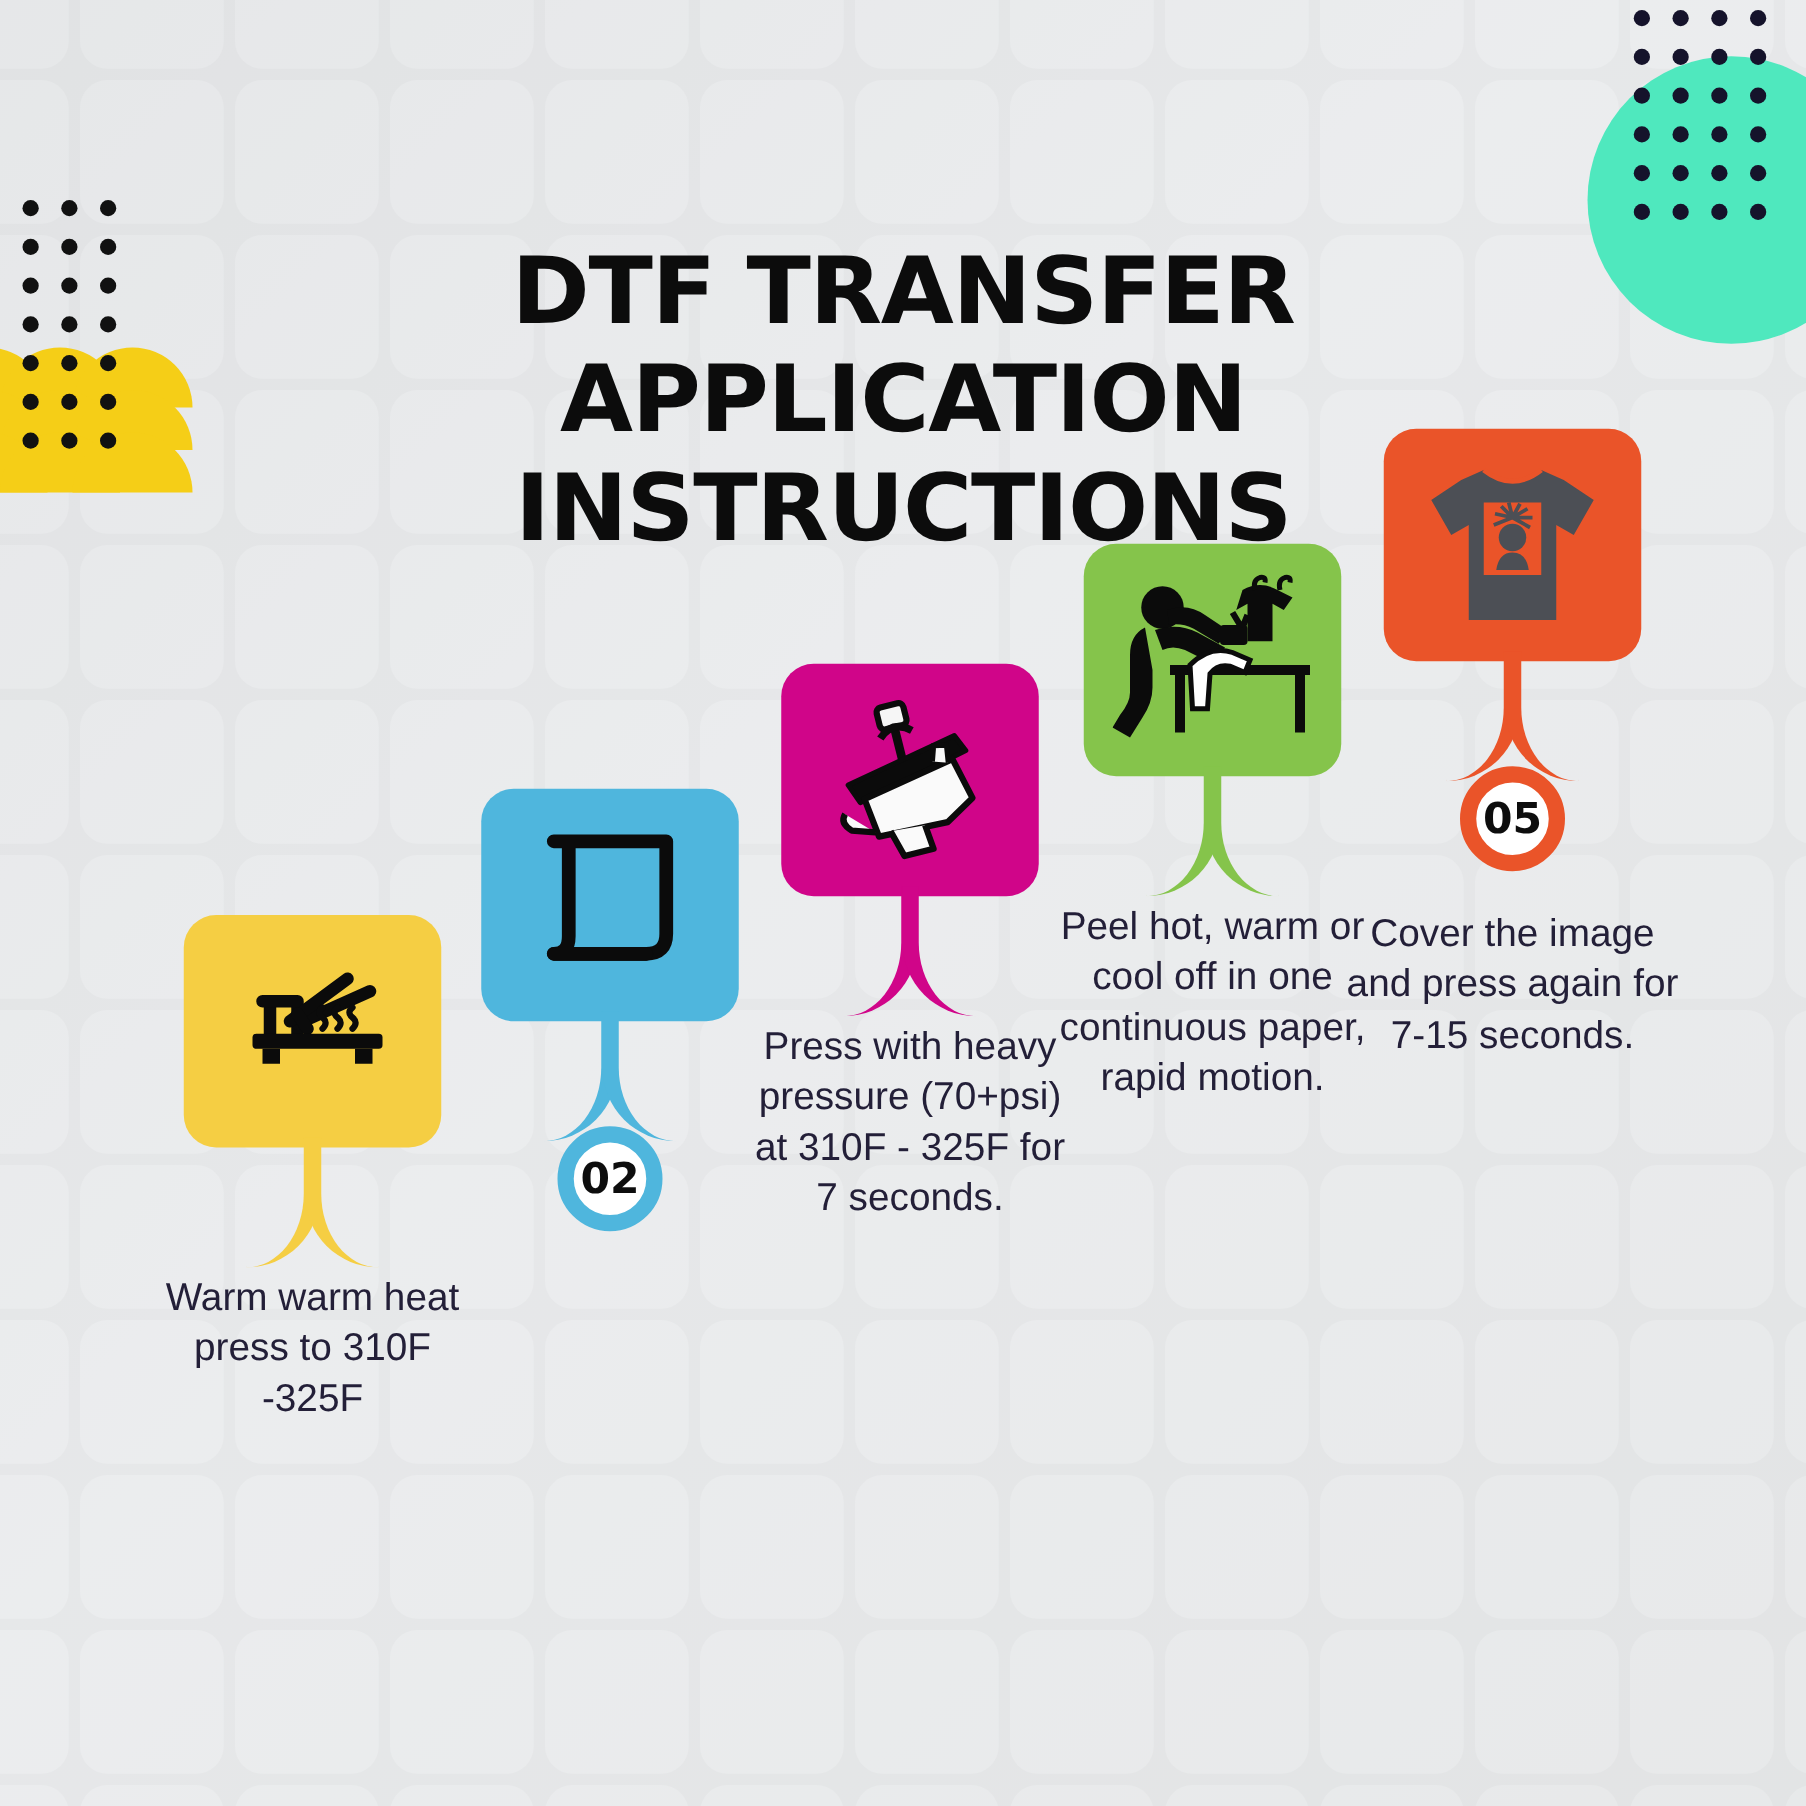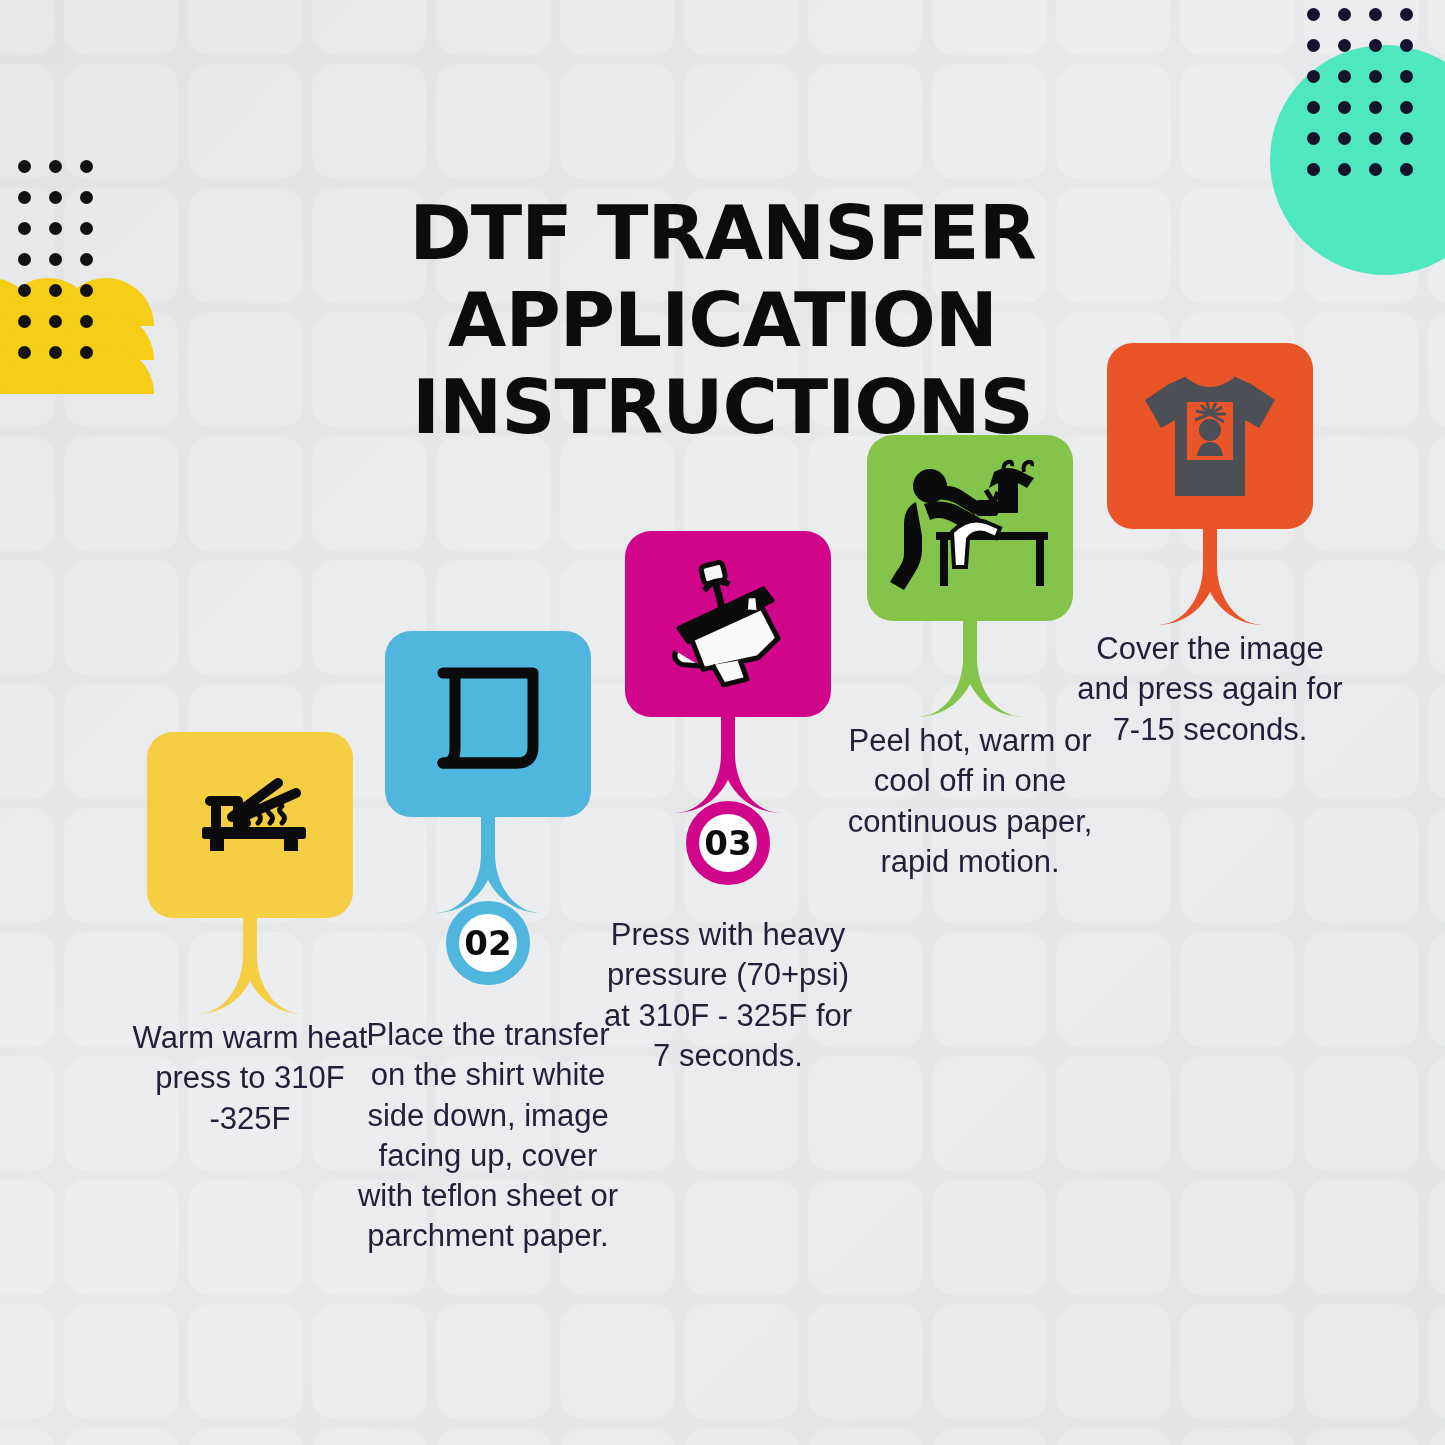--- a/index.html
+++ b/index.html
@@ -407,21 +407,20 @@
           <path d="M18 102 H92" stroke="#0b0b0b" stroke-width="11" stroke-linecap="round" fill="none"></path>
         </svg>
       </span>
     </div>
     <div class="stem" style="--c:#4FB6DD;">
         <div class="inner"></div>
       </div>
     <div class="numwrap">
       <div class="num" style="--c:#4FB6DD;">02</div>
     </div>
-    <div class="caption">Place the transfer on the shirt white side down, image facing up, cover with teflon sheet or parchment paper.</div>
   </div>
 
   <div class="step" style="left:588px;top:531px;">
     <div class="card" style="background:#D00589;">
       <span>
         <svg width="150" height="140" viewBox="0 0 150 140">
           <g transform="rotate(-14 75 70)">
             <rect x="62" y="8" width="22" height="18" rx="4" fill="#f6f6f6" stroke="#0b0b0b" stroke-width="5"></rect>
             <path d="M73 26 L73 60" stroke="#0b0b0b" stroke-width="7"></path>
             <path d="M60 32 q13 -12 26 0" fill="none" stroke="#0b0b0b" stroke-width="6"></path>
@@ -430,23 +429,20 @@
             <path d="M50 106 L56 128 L80 128 L78 108" fill="#fafafa" stroke="#0b0b0b" stroke-width="5" stroke-linejoin="round"></path>
             <path d="M18 84 q-6 6 2 14 l18 6" fill="#fafafa" stroke="#0b0b0b" stroke-width="5" stroke-linejoin="round"></path>
             <path d="M96 60 l4 -12 l10 2 l-2 14" fill="#fafafa" stroke="#0b0b0b" stroke-width="4"></path>
           </g>
         </svg>
       </span>
     </div>
     <div class="stem" style="--c:#D00589;">
         <div class="inner"></div>
       </div>
-    <div class="numwrap">
-      <div class="num" style="--c:#D00589;">03</div>
-    </div>
     <div class="caption">Press with heavy pressure (70+psi) at 310F - 325F for 7 seconds.</div>
   </div>
 
   <div class="step" style="left:830px;top:435px;">
     <div class="card" style="background:#85C44B;">
       <span>
         <svg width="160" height="140" viewBox="0 0 160 140">
           <g fill="#0b0b0b">
             <circle cx="40" cy="28" r="17"></circle>
             <path d="M26 44 q-12 6 -12 22 l0 30 q0 8 -8 18 l-6 10 14 8 10 -16 q8 -12 8 -24 l0 -14"></path>
@@ -486,16 +482,19 @@
             <circle cx="75" cy="64" r="11"></circle>
             <path d="M62 90 q2 -14 13 -14 q11 0 13 14 Z"></path>
             <path d="M75 48 l-3 -12 M75 48 l6 -11 M75 48 l-9 -9 M75 48 l12 -7 M75 48 l-14 -3 M75 48 l16 0 M75 48 l-15 6 M75 48 l14 8" stroke="#4c4f55" stroke-width="3"></path>
           </g>
         </svg>
       </span>
     </div>
     <div class="stem" style="--c:#EA5429;">
         <div class="inner"></div>
       </div>
+    <div class="numwrap">
+      <div class="num" style="--c:#EA5429;">05</div>
+    </div>
     <div class="caption">Cover the image and press again for 7-15 seconds.</div>
   </div>
 
 </div>
 
 </body></html>

